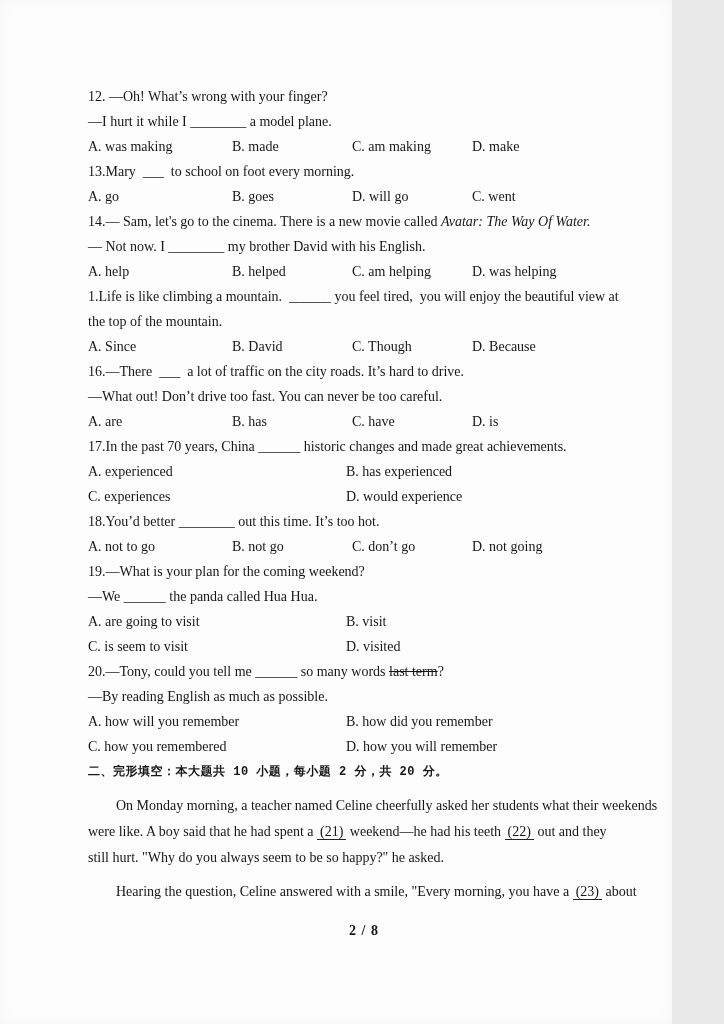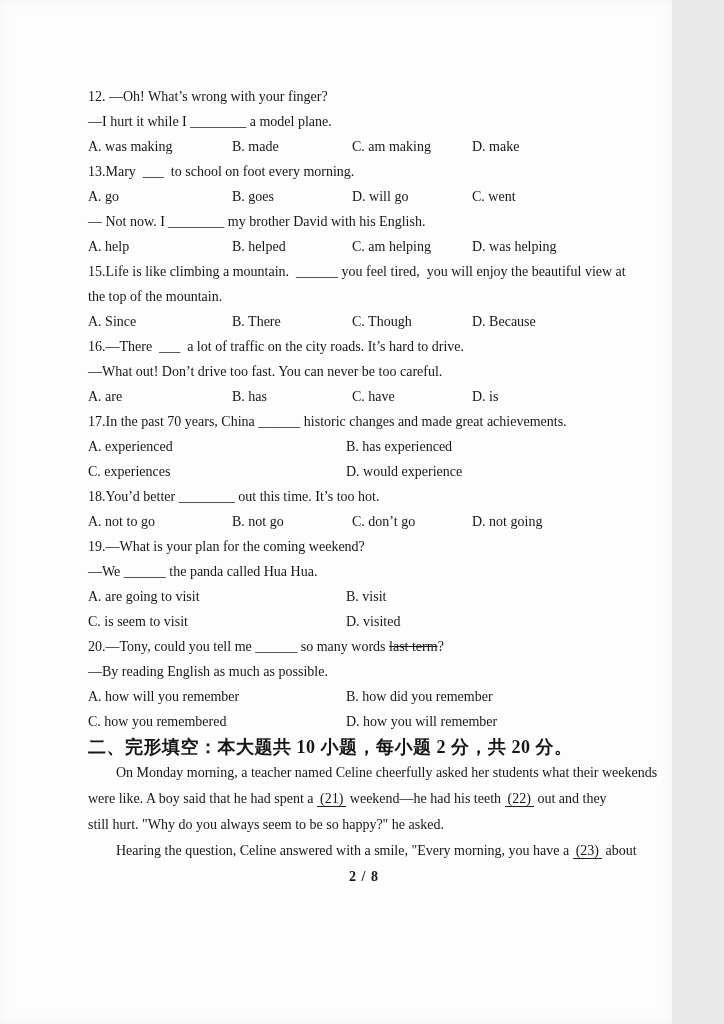--- a/index.html
+++ b/index.html
@@ -25,30 +25,30 @@
   .opts4 { display: grid; grid-template-columns: 144px 120px 120px auto; }
   .opts2 { display: grid; grid-template-columns: 258px auto; }
   .it { font-style: italic; }
   .strike { text-decoration: line-through; }
   .blank {
     border-bottom: 1px solid #222;
     padding: 0 3px;
     text-align: right;
   }
   .heading {
-    font-family: Liberation Serif, serif;
-    font-weight: 700; font-size: 18px;
+    font-family: Liberation Mono, monospace;
+    font-weight: 700; font-size: 12px;
     height: 26px; line-height: 26px;
     white-space: pre;
     letter-spacing: 0.5px;
   }
   .para .line { height: 26px; line-height: 26px; }
-  .indent { padding-left: 28px; }
+  .indent { padding-left: 28px; margin-top: 8px; }
   .page-num {
-    margin-top: 5px;
+    margin-top: 18px;
     width: 552px;
     text-align: center;
     font-weight: 700;
     letter-spacing: 1px;
   }
 </style>
 </head>
 <body>
 
 <div class="page">
@@ -69,35 +69,36 @@
       <div class="line">13.Mary  ___  to school on foot every morning.</div>
       <div class="line opts4">
         <span>A. go</span>
         <span>B. goes</span>
         <span>D. will go</span>
         <span>C. went</span>
       </div>
     </div>
 
     <div>
+      <div class="line"><span>14.— Sam, let's go to the cinema. There is a new movie called </span><span class="it">Avatar: The Way Of Water.</span></div>
       <div class="line">— Not now. I ________ my brother David with his English.</div>
       <div class="line opts4">
         <span>A. help</span>
         <span>B. helped</span>
         <span>C. am helping</span>
         <span>D. was helping</span>
       </div>
     </div>
 
     <div>
-      <div class="line">15.Life is like climbing a mountain.  ______ you feel tired,  you will enjoy the beautiful view at</div>
+      <div class="line">1.Life is like climbing a mountain.  ______ you feel tired,  you will enjoy the beautiful view at</div>
       <div class="line">the top of the mountain.</div>
       <div class="line opts4">
         <span>A. Since</span>
-        <span>B. There</span>
+        <span>B. David</span>
         <span>C. Though</span>
         <span>D. Because</span>
       </div>
     </div>
 
     <div>
       <div class="line">16.—There  ___  a lot of traffic on the city roads. It’s hard to drive.</div>
       <div class="line">—What out! Don’t drive too fast. You can never be too careful.</div>
       <div class="line opts4">
         <span>A. are</span>

